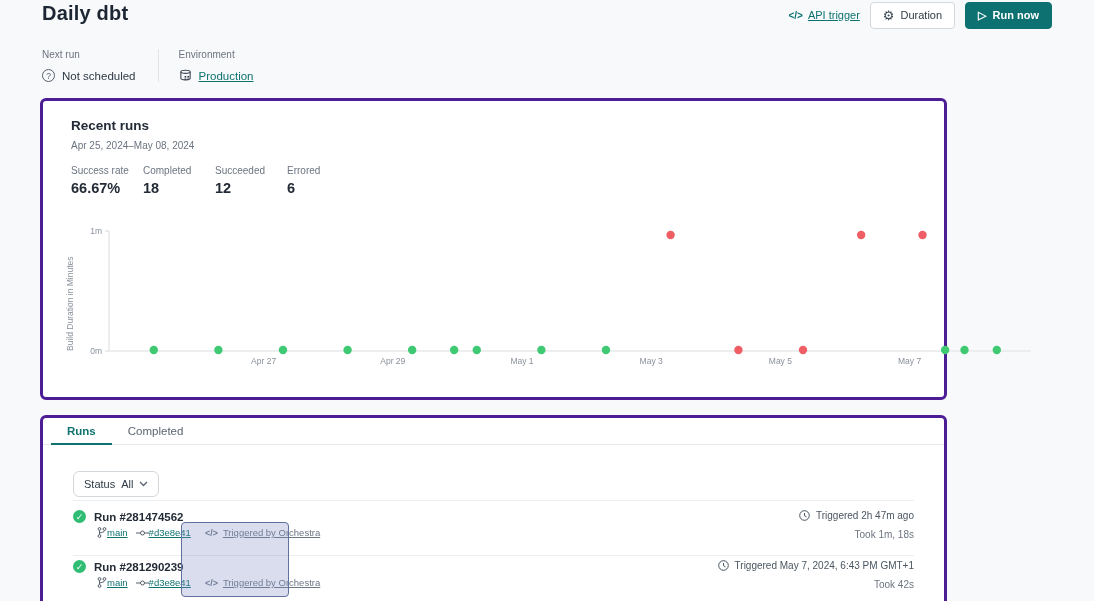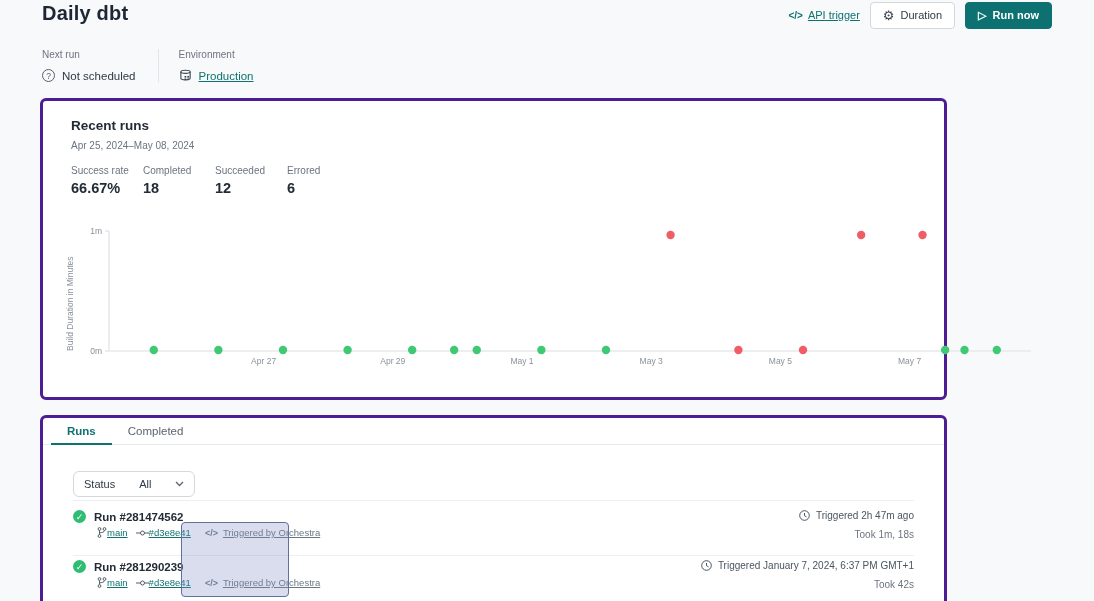--- a/index.html
+++ b/index.html
@@ -68,21 +68,21 @@
   .tab-bar { position:absolute; left:0; top:0; width:100%; height:27px;
     border-bottom:1px solid #e7e9ec; display:flex; padding-left:8px; }
   .tab { font-size:11.5px; color:#5a6470; padding:0 16px; display:flex; align-items:center;
     cursor:pointer; position:relative; }
   .tab.active { color:#0d7270; font-weight:700; }
   .tab.active::after { content:""; position:absolute; left:0; right:0; bottom:-1px; height:2px; background:#0d7270; }
   
   .status-filter {
     position:absolute; left:30px; top:53px; height:26px;
     border:1px solid #d3d8dc; border-radius:6px; background:#fff;
-    display:flex; align-items:center; gap:24px; padding:0 10px;
+    display:flex; align-items:center; gap:6px; padding:0 10px;
     font-size:11px; color:#2e3a45; cursor:pointer;
   }
   .filter-divider { position:absolute; left:30px; right:30px; top:82px; height:1px; background:#eceef0; }
   
   .run-row { position:absolute; left:30px; right:30px; height:50px; }
   .row-1 { top:88px; }
   .row-2 { top:138px; }
   .run-row .row-divider { position:absolute; left:0; right:0; bottom:0; height:1px; background:#eceef0; }
   .run-head { display:flex; align-items:center; gap:8px; margin-top:4px; }
   .check-circle {
@@ -292,21 +292,21 @@
         <span class="code-glyph">&lt;/&gt;</span>
         <span class="lbl">Triggered by Orchestra</span>
       </span>
     </div>
     <div class="run-right">
       <div class="triggered-line">
         <svg class="icon-svg" width="11" height="11" viewBox="0 0 11 11">
           <circle cx="5.5" cy="5.5" r="4.8" fill="none" stroke="#4a5560" stroke-width="1"></circle>
           <path d="M5.5 3 v2.7 l2 1.2" fill="none" stroke="#4a5560" stroke-width="1"></path>
         </svg>
-        <span>Triggered January 7, 2024, 6:37 PM GMT+1</span>
+        <span>Triggered May 7, 2024, 6:43 PM GMT+1</span>
       </div>
       <div class="took-line">Took 42s</div>
     </div>
 
   </div>
 </section>
 
 <div class="selection-overlay"></div>
 
 </body></html>

